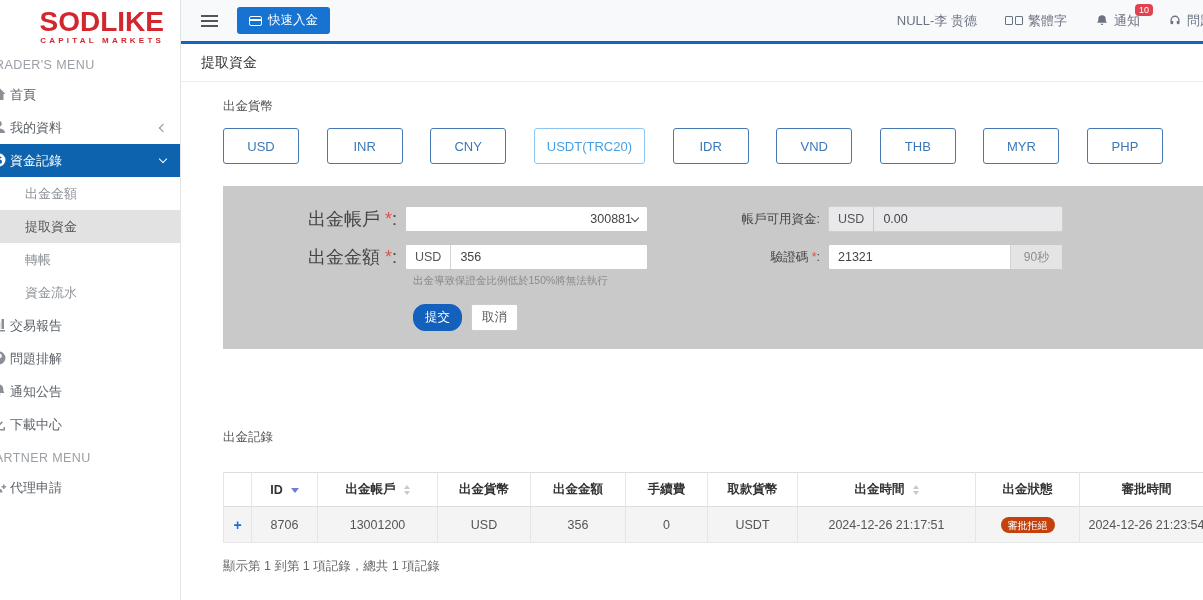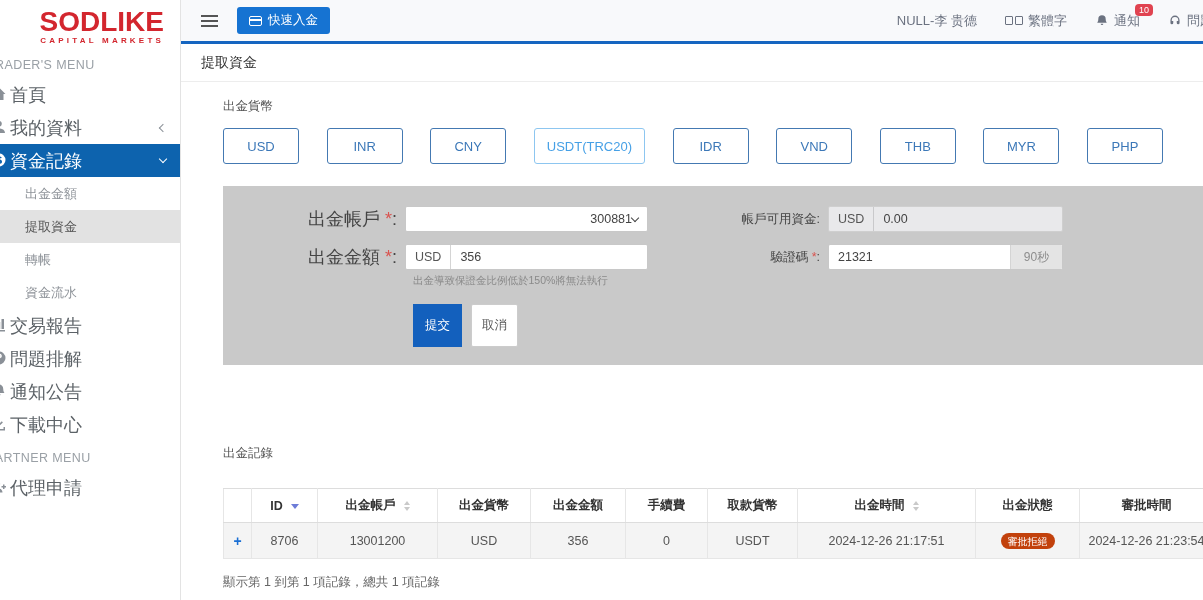--- a/index.html
+++ b/index.html
@@ -7,21 +7,21 @@
   body { font-family:"Liberation Sans", sans-serif; display:flex; background:#fff; }
 
   
   .sidebar { flex:0 0 181px; width:181px; background:#fff; border-right:1px solid #e3e3e3; overflow:hidden; }
   .logo { text-align:right; padding:7px 16px 3px; }
   .logo-name { font-size:28px; font-weight:800; color:#d3262e; letter-spacing:0; line-height:1.05; }
   .logo-tag { font-size:8px; font-weight:bold; color:#d3262e; letter-spacing:3.2px; }
   .menu { margin-top:8px; }
   .m-header { font-size:12.5px; color:#9aa0a6; white-space:nowrap; margin:10px 0 6px; margin-left:-13px; letter-spacing:.4px; }
   .m-item { position:relative; display:flex; align-items:center; height:33px; padding:0 14px 0 10px;
-            color:#5c6267; font-size:18px; white-space:nowrap; cursor:pointer; }
+            color:#5c6267; font-size:13px; white-space:nowrap; cursor:pointer; }
   .m-item .ico { position:absolute; left:-9px; top:8px; width:16px; height:16px; }
   .m-item .ico svg { width:16px; height:16px; fill:#8a9097; }
   .m-item.active { background:#0d63ae; color:#fff; }
   .m-item.active .ico svg { fill:#fff; }
   .chev { width:6px; height:6px; border:solid #8a9097; border-width:1.5px 1.5px 0 0; margin-left:auto; }
   .chev.left { transform:rotate(-135deg); }
   .chev.down { transform:rotate(135deg); border-color:#fff; margin-top:-3px; }
   .m-sub { display:flex; align-items:center; height:33px; padding-left:25px; font-size:13px; color:#8d9298; white-space:nowrap; cursor:pointer; }
   .m-sub.current { background:#e2e2e2; color:#555; }
 
@@ -71,21 +71,21 @@
   .disabled-inp .addon { border-right-color:#c9c9cb; }
   .amount-inp { width:243px; }
   .captcha-val { flex:1; padding:0 9px; }
   .suffix { flex:0 0 52px; height:100%; display:flex; align-items:center; justify-content:center;
             background:#e4e4e4; color:#8d8d8d; border-left:1px solid #d4d4d4; font-size:12px; }
   .hint-row { margin:-8px 0 10px 190px; font-size:10.5px; color:#8a8a8a; }
   .addr-inp { flex:0 0 678px; border:1px solid #e05c5c; position:relative; }
   .warn-ico { position:absolute; right:8px; top:5px; width:14px; height:14px; border:1px solid #dd4b4b; border-radius:50%;
               color:#dd4b4b; font-size:10px; font-weight:bold; display:flex; align-items:center; justify-content:center; }
   .btn-row { margin:16px 0 2px 190px; display:flex; gap:9px; }
-  .btn-submit { background:#1360bd; color:#fff; border:1px solid #1360bd; border-radius:0; font-size:12.5px; padding:12px 11px; cursor:pointer; }
+  .btn-submit { background:#1360bd; color:#fff; border:1px solid #1360bd; border-radius:12px; font-size:12.5px; padding:4px 11px; cursor:pointer; }
   .btn-cancel { background:#fff; color:#555; border:1px solid #ccc; border-radius:2px; font-size:12.5px; padding:4px 10px; cursor:pointer; }
 
   .records-title { margin-top:80px; font-size:12.5px; color:#555; }
   .rec-table { margin-top:26px; border-collapse:collapse; font-size:12.5px; table-layout:fixed; width:990px; }
   .rec-table th { background:#fff; font-weight:bold; color:#333; height:34px; text-align:center;
                   border:1px solid #e6e6e6; border-top:1px solid #ddd; border-bottom:1px solid #ddd; cursor:pointer; white-space:nowrap; }
   .rec-table td { background:#f4f4f4; color:#555; height:36px; text-align:center; border:1px solid #e6e6e6; white-space:nowrap; }
   .sort-desc { display:inline-block; width:0; height:0; border-left:4px solid transparent; border-right:4px solid transparent;
                border-top:5px solid #6d7cd8; margin-left:8px; vertical-align:middle; }
   .sort-both { display:inline-block; vertical-align:middle; margin-left:8px; }

